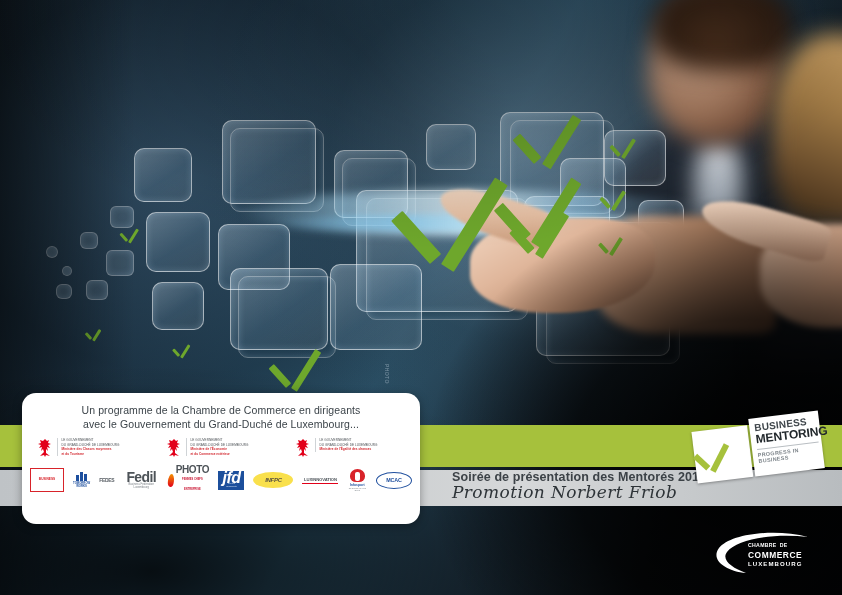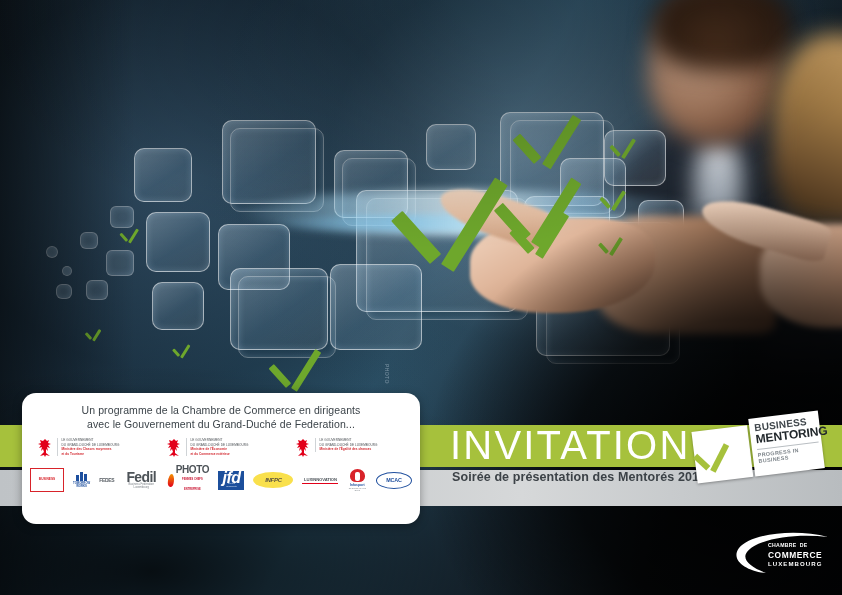--- a/index.html
+++ b/index.html
@@ -235,21 +235,21 @@
     position:absolute;left:58px;top:0;width:70px;height:58px;background:#fff;
     box-shadow:0 1px 3px rgba(0,0,0,.35);
     padding:4px 3px 0 5px;box-sizing:border-box;
   }
   .stamp-text .b1{font-size:10px;font-weight:bold;color:#3f464b;letter-spacing:.2px;line-height:11px;}
   .stamp-text .b2{font-size:12px;font-weight:bold;color:#22282c;letter-spacing:-.1px;line-height:13px;}
   .stamp-text .rule{height:1px;background:#b9bec2;margin:3px 0 2px;}
   .stamp-text .b3{font-size:5.4px;font-weight:bold;color:#7d848a;letter-spacing:.35px;}
 
   
-  .cdc{position:absolute;left:732px;top:531px;width:104px;height:44px;}
+  .cdc{position:absolute;left:712px;top:531px;width:104px;height:44px;}
   .cdc .swoosh{position:absolute;left:0;top:0;width:104px;height:44px;}
   .cdc .txt{position:absolute;left:36px;top:9px;color:#fff;}
   .cdc .t1{font-size:8.4px;font-weight:bold;letter-spacing:.7px;line-height:9.6px;}
   .cdc .t1 span{font-size:5.2px;letter-spacing:.3px;}
   .cdc .t2{font-size:8.4px;font-weight:bold;letter-spacing:.55px;line-height:9.6px;}
   .cdc .t3{font-size:6.1px;font-weight:bold;letter-spacing:1.05px;line-height:8px;}
 </style>
 </head>
 <body>
 
@@ -356,22 +356,22 @@
     </div>
 
     <div class="bg-vignette"></div>
 
     <div class="photo-credit">PHOTO</div>
   </div>
 
   <div class="band-green"></div>
   <div class="band-grey"></div>
 
-  <div class="invitation">INVITATION</div>
   <div class="subtitle">Soirée de présentation des Mentorés 2011</div>
+  <div class="promo">Promotion Norbert Friob</div>
 
   <div class="stamp">
     <div class="stamp-check">
       <div class="ck">
         <i style="left:0;top:12px;width:6px;height:18px;transform-origin:bottom left;transform:rotate(-40deg);"></i>
         <i style="left:4px;top:0;width:6px;height:30px;transform-origin:bottom left;transform:rotate(34deg);"></i>
       </div>
     </div>
     <div class="stamp-text">
       <div class="b1">BUSINESS</div>
@@ -389,21 +389,21 @@
       <div class="t1"><span>CHAMBRE</span><span style="margin-left:3px;">DE</span></div>
       <div class="t2">COMMERCE</div>
       <div class="t3">LUXEMBOURG</div>
     </div>
   </div>
 
   <div class="card">
 
     <div class="card-line1">
       <div>Un programme de la Chambre de Commerce en dirigeants</div>
-      <div>avec le Gouvernement du Grand-Duché de Federation...</div>
+      <div>avec le Gouvernement du Grand-Duché de Luxembourg...</div>
     </div>
 
     <div class="gov-row">
 
       <div class="gov">
         <svg class="lion" viewBox="0 0 16 20">
           <path fill="#e2001a" d="M8 1 L10 3 L12 2 L11 5 L14 6 L11 7 L13 10 L10 9 L11 13 L9 11 L9 15 L13 18 L9 17 L8 19 L7 17 L3 18 L7 14 L6 11 L4 13 L5 9 L2 10 L4 7 L1 6 L4 5 L3 2 L6 3 Z"></path>
         </svg>
         <div class="gov-txt">
           <div class="l1">LE GOUVERNEMENT</div>

